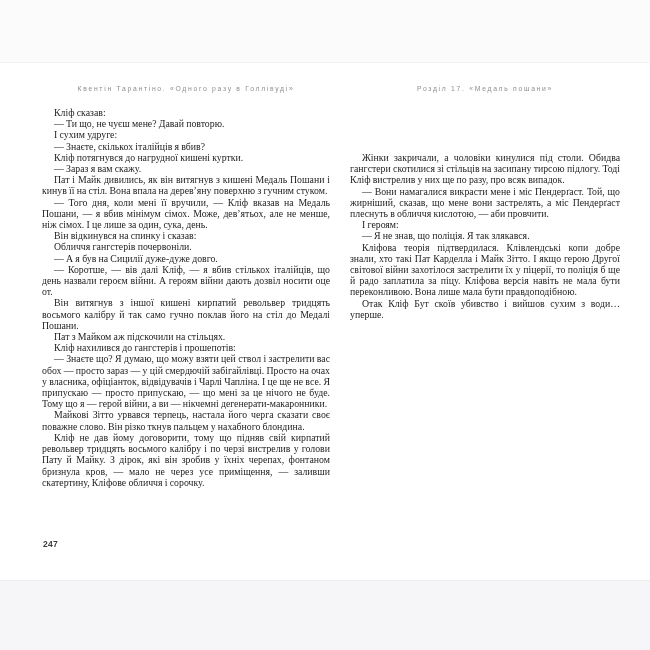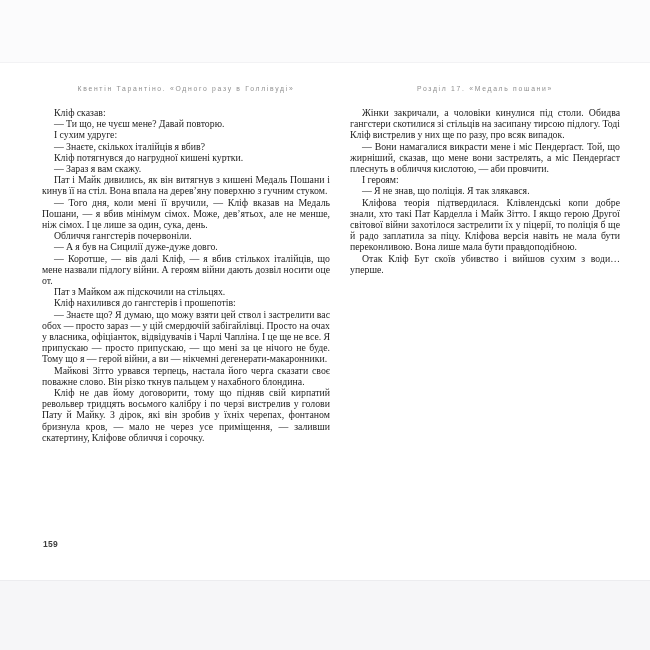--- a/index.html
+++ b/index.html
@@ -50,21 +50,21 @@
     white-space: nowrap;
     overflow: visible;
   }
   .running-header.left  { left: 42px;  width: 288px; }
   .running-header.right { left: 350px; width: 270px; }
   .text-col {
     position: absolute;
     top: 44px;
   }
   .text-col.left  { left: 42px;  width: 288px; }
-  .text-col.right { left: 350px; width: 270px; }
+  .text-col.right { left: 350px; width: 270px; margin-top: 45px; }
   .text-col p {
     margin: 0;
     font-family: "Liberation Serif", serif;
     font-size: 9.8px;
     line-height: 11.2px;
     color: #1d1d1d;
     text-align: justify;
     text-indent: 12px;
     word-spacing: -0.2px;
   }
@@ -93,34 +93,36 @@
 
     <div class="text-col left">
         <p>Кліф сказав:</p>
         <p>— Ти що, не чуєш мене? Давай повторю.</p>
         <p>І сухим удруге:</p>
         <p>— Знаєте, скількох італійців я вбив?</p>
         <p>Кліф потягнувся до нагрудної кишені куртки.</p>
         <p>— Зараз я вам скажу.</p>
         <p>Пат і Майк дивились, як він витягнув з кишені Медаль Пошани і кинув її на стіл. Вона впала на дерев’яну поверхню з гучним стуком.</p>
         <p>— Того дня, коли мені її вручили, — Кліф вказав на Медаль Пошани, — я вбив мінімум сімох. Може, дев’ятьох, але не менше, ніж сімох. І це лише за один, сука, день.</p>
+        <p>Він відкинувся на спинку і сказав:</p>
         <p>Обличчя гангстерів почервоніли.</p>
         <p>— А я був на Сицилії дуже-дуже довго.</p>
-        <p>— Коротше, — вів далі Кліф, — я вбив стількох італійців, що мене назвали підлогу війни. А героям війни дають дозвіл носити оце от.</p>
+        <p>— Коротше, — вів далі Кліф, — я вбив стількох італійців, що день назвали героєм війни. А героям війни дають дозвіл носити оце от.</p>
+        <p>Він витягнув з іншої кишені кирпатий револьвер тридцять восьмого калібру й так само гучно поклав його на стіл до Медалі Пошани.</p>
         <p>Пат з Майком аж підскочили на стільцях.</p>
         <p>Кліф нахилився до гангстерів і прошепотів:</p>
         <p>— Знаєте що? Я думаю, що можу взяти цей ствол і застрелити вас обох — просто зараз — у цій смердючій забігайлівці. Просто на очах у власника, офіціанток, відвідувачів і Чарлі Чапліна. І це ще не все. Я припускаю — просто припускаю, — що мені за це нічого не буде. Тому що я — герой війни, а ви — нікчемні дегенерати-макаронники.</p>
         <p>Майкові Зітто урвався терпець, настала його черга сказати своє поважне слово. Він різко ткнув пальцем у нахабного блондина.</p>
         <p>Кліф не дав йому договорити, тому що підняв свій кирпатий револьвер тридцять восьмого калібру і по черзі вистрелив у голови Пату й Майку. З дірок, які він зробив у їхніх черепах, фонтаном бризнула кров, — мало не через усе приміщення, — заливши скатертину, Кліфове обличчя і сорочку.</p>
       </div>
 
     <div class="text-col right">
         <p>Жінки закричали, а чоловіки кинулися під столи. Обидва гангстери скотилися зі стільців на засипану тирсою підлогу. Тоді Кліф вистрелив у них ще по разу, про всяк випадок.</p>
         <p>— Вони намагалися викрасти мене і міс Пендерґаст. Той, що жирніший, сказав, що мене вони застрелять, а міс Пендерґаст плеснуть в обличчя кислотою, — аби провчити.</p>
         <p>І героям:</p>
         <p>— Я не знав, що поліція. Я так злякався.</p>
         <p>Кліфова теорія підтвердилася. Клівлендські копи добре знали, хто такі Пат Карделла і Майк Зітто. І якщо герою Другої світової війни захотілося застрелити їх у піцерії, то поліція б ще й радо заплатила за піцу. Кліфова версія навіть не мала бути переконливою. Вона лише мала бути правдоподібною.</p>
         <p>Отак Кліф Бут скоїв убивство і вийшов сухим з води… уперше.</p>
       </div>
 
-    <div class="page-number">159</div>
+    <div class="page-number">247</div>
   </div>
 </div>
 
 </body></html>

